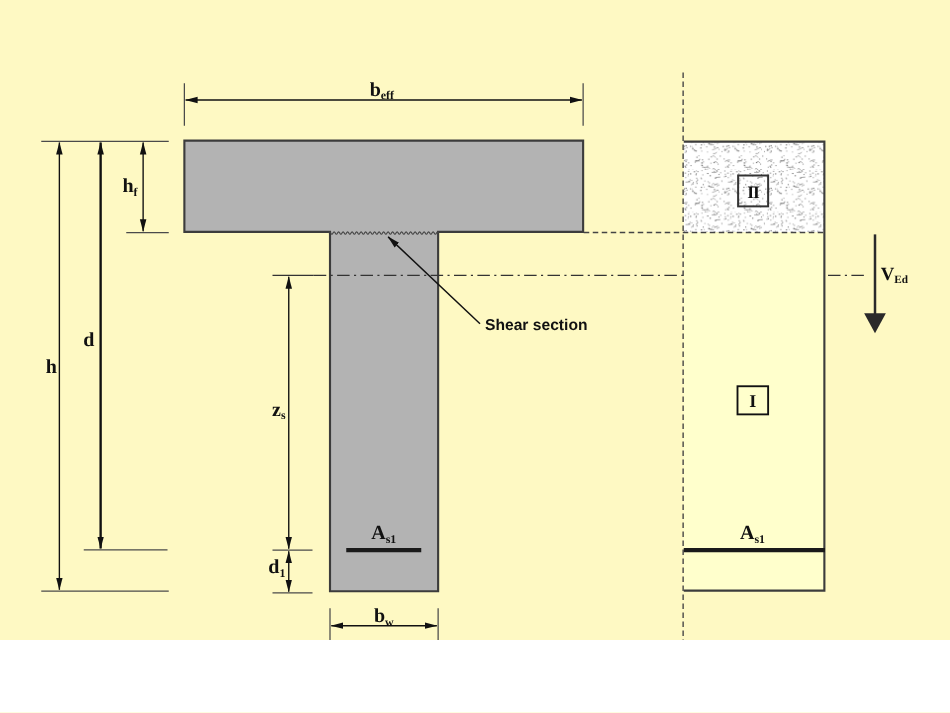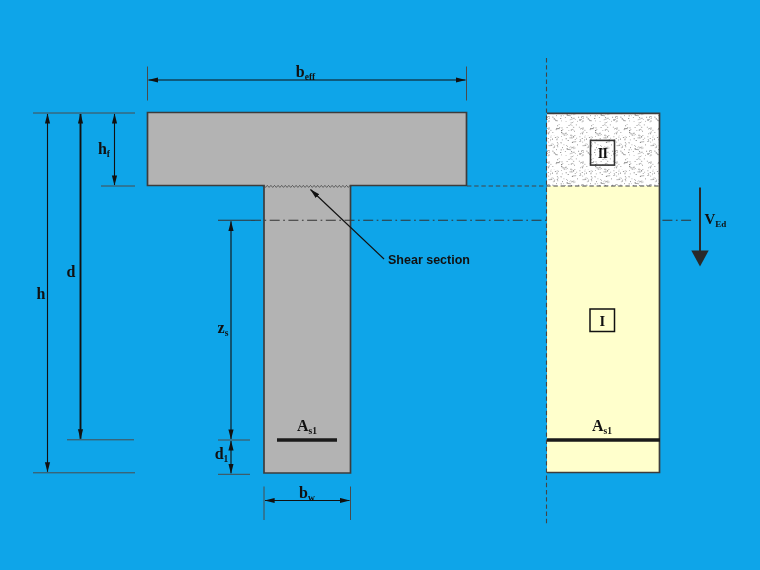--- a/index.html
+++ b/index.html
@@ -1,16 +1,16 @@
 <!DOCTYPE html>
 <html><head>
 <meta charset="utf-8">
 <style>
 html,body{margin:0;padding:0;background:#ffffff;}
-.wrap{width:760px;height:570px;position:relative;overflow:hidden;background:#0ea5e9;}
+.wrap{width:760px;height:512px;position:relative;overflow:hidden;background:#fef9c3;}
 text{font-family:"Liberation Serif",serif;font-weight:bold;fill:#111111;}
 .sans{font-family:"Liberation Sans",sans-serif;font-weight:bold;}
 </style>
 </head>
 <body>
 <div class="wrap">
 <svg width="760" height="570" viewBox="0 0 760 570" xmlns="http://www.w3.org/2000/svg">
 <defs>
 <marker id="ar" markerUnits="userSpaceOnUse" markerWidth="12" markerHeight="8" refX="9.6" refY="3" orient="auto-start-reverse">
 <path d="M0,0.4 L10,3 L0,5.6 Z" fill="#111111"></path>

